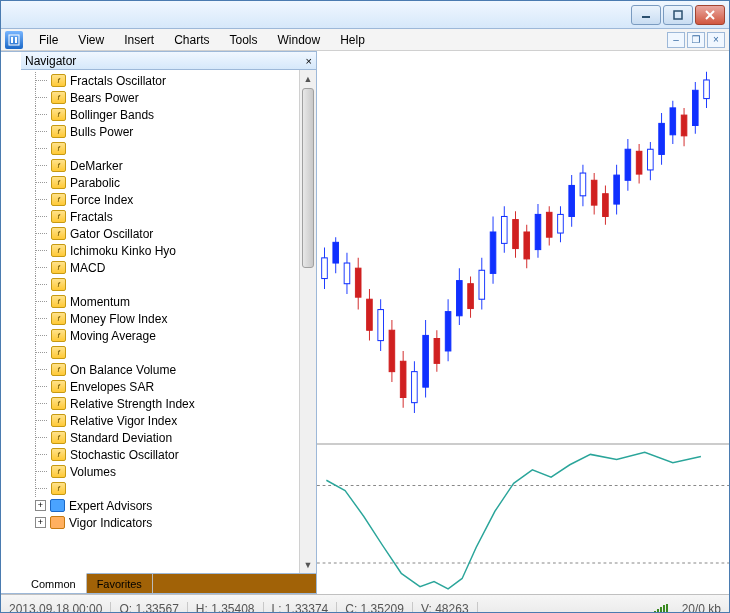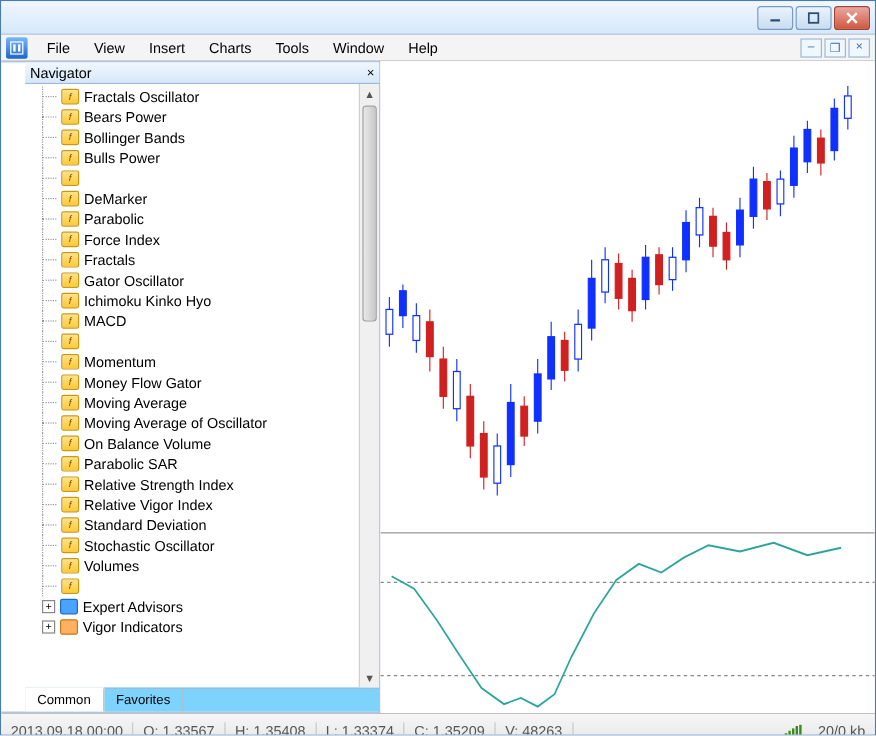--- a/index.html
+++ b/index.html
@@ -26,21 +26,21 @@
 .fx-icon { width: 15px; height: 13px; background: linear-gradient(to bottom, #ffe28a, #ffc936); border: 1px solid #c79a12; border-radius: 2px; margin-right: 4px; display: inline-flex; align-items: center; justify-content: center; font-size: 8px; font-style: italic; color: #6b5200; flex-shrink: 0; }
 .ea-line, .ci-line { display: flex; align-items: center; height: 17px; padding-left: 14px; position: relative; white-space: nowrap; cursor: pointer; }
 .expander { width: 11px; height: 11px; border: 1px solid #888; background: #fff; display: inline-flex; align-items: center; justify-content: center; font-size: 9px; line-height: 1; margin-right: 4px; flex-shrink: 0; }
 .ea-icon { width: 15px; height: 13px; background: #4aa3ff; border: 1px solid #1b68c7; border-radius: 2px; margin-right: 4px; flex-shrink: 0; }
 .ci-icon { width: 15px; height: 13px; background: #ffb060; border: 1px solid #c77a12; border-radius: 2px; margin-right: 4px; flex-shrink: 0; }
 .scroll-track { width: 17px; background: #f0f0f0; border-left: 1px solid #d0d0d0; position: relative; }
 .scroll-thumb { position: absolute; left: 2px; right: 2px; top: 18px; height: 180px; background: linear-gradient(to right, #e8e8e8, #c8c8c8); border: 1px solid #a0a0a0; border-radius: 3px; }
 .scroll-arrow { position: absolute; left: 0; right: 0; height: 17px; display: flex; align-items: center; justify-content: center; font-size: 9px; color: #555; }
 .scroll-arrow.up { top: 0; }
 .scroll-arrow.down { bottom: 0; }
-.nav-tabs { height: 20px; display: flex; border-top: 1px solid #9db8d8; background: #7dd3fc; }
+.nav-tabs { height: 20px; display: flex; border-top: 1px solid #9db8d8; background: #a16207; }
 .nav-tab { padding: 2px 10px; border-right: 1px solid #bbb; font-size: 11px; cursor: pointer; display: flex; align-items: center; }
 .nav-tab.active { background: #fff; border-top: 1px solid #fff; margin-top: -1px; }
 .chart { flex: 1; position: relative; background: #fff; }
 .statusbar { height: 28px; background: linear-gradient(to bottom, #f6f6f6, #e6e6e6); border-top: 1px solid #c0c0c0; display: flex; align-items: center; font-size: 11px; color: #555; }
 .statusbar .cell { padding: 0 8px; border-right: 1px solid #c8c8c8; }
 .statusbar .spacer { flex: 1; }
 .conn-bars { display: flex; align-items: flex-end; gap: 1px; height: 10px; margin: 0 6px; }
 .conn-bars span { display: block; width: 2px; background: #3a8a20; }
 svg.chart-svg { position: absolute; inset: 0; width: 100%; height: 100%; }
 </style>
@@ -149,37 +149,36 @@
             </div>
             <div class="tree-line">
               <span class="fx-icon">f</span>
             </div>
             <div class="tree-line">
               <span class="fx-icon">f</span>
               <span>Momentum</span>
             </div>
             <div class="tree-line">
               <span class="fx-icon">f</span>
-              <span>Money Flow Gator</span>
+              <span>Money Flow Index</span>
             </div>
             <div class="tree-line">
               <span class="fx-icon">f</span>
               <span>Moving Average</span>
             </div>
             <div class="tree-line">
               <span class="fx-icon">f</span>
-              <span>Moving Average of Oscillator</span>
             </div>
             <div class="tree-line">
               <span class="fx-icon">f</span>
               <span>On Balance Volume</span>
             </div>
             <div class="tree-line">
               <span class="fx-icon">f</span>
-              <span>Parabolic SAR</span>
+              <span>Envelopes SAR</span>
             </div>
             <div class="tree-line">
               <span class="fx-icon">f</span>
               <span>Relative Strength Index</span>
             </div>
             <div class="tree-line">
               <span class="fx-icon">f</span>
               <span>Relative Vigor Index</span>
             </div>
             <div class="tree-line">

